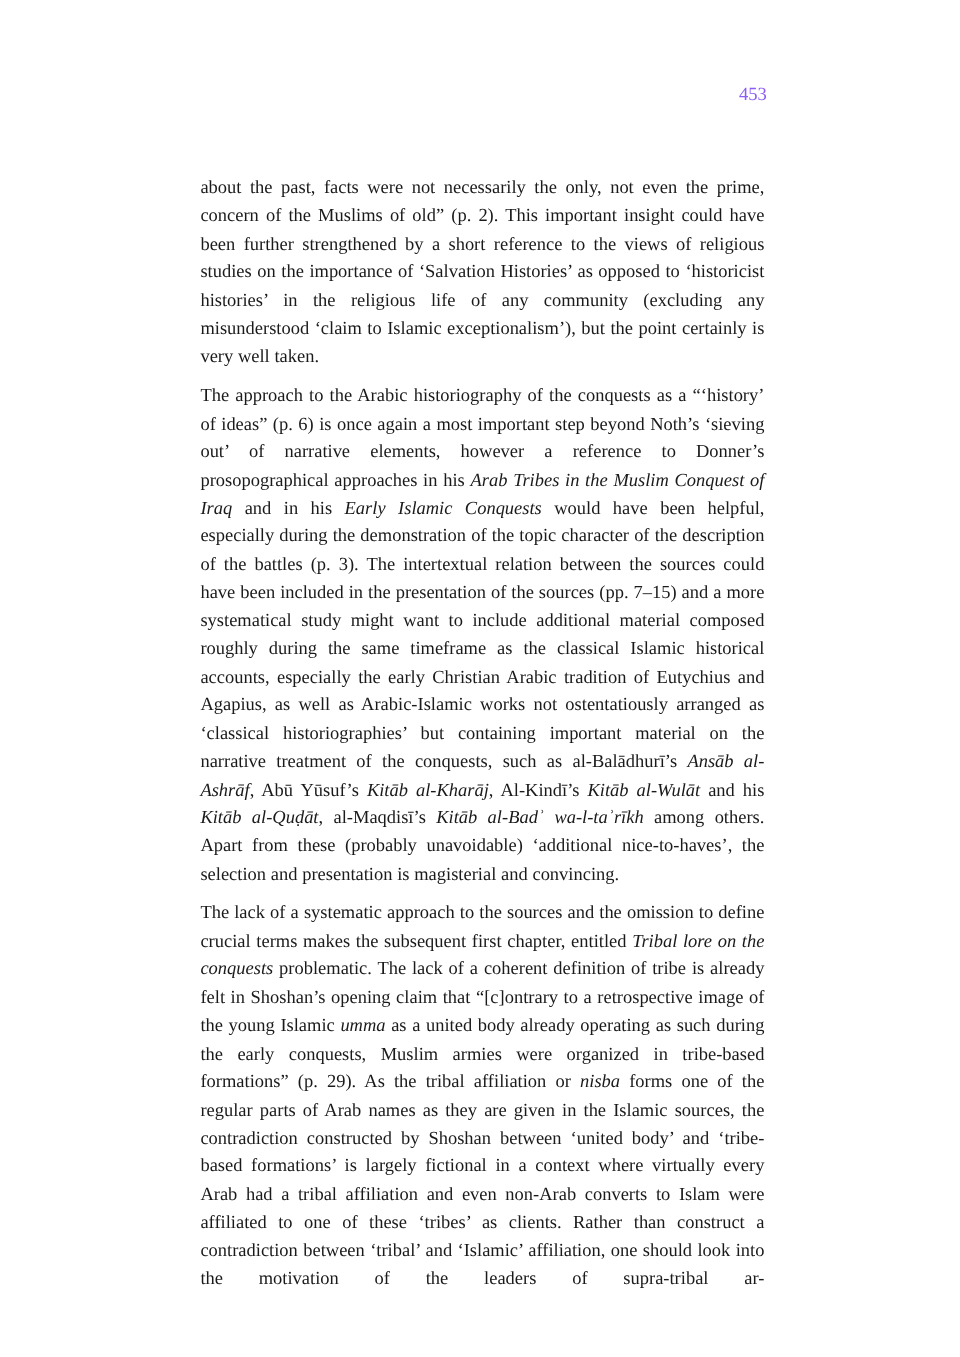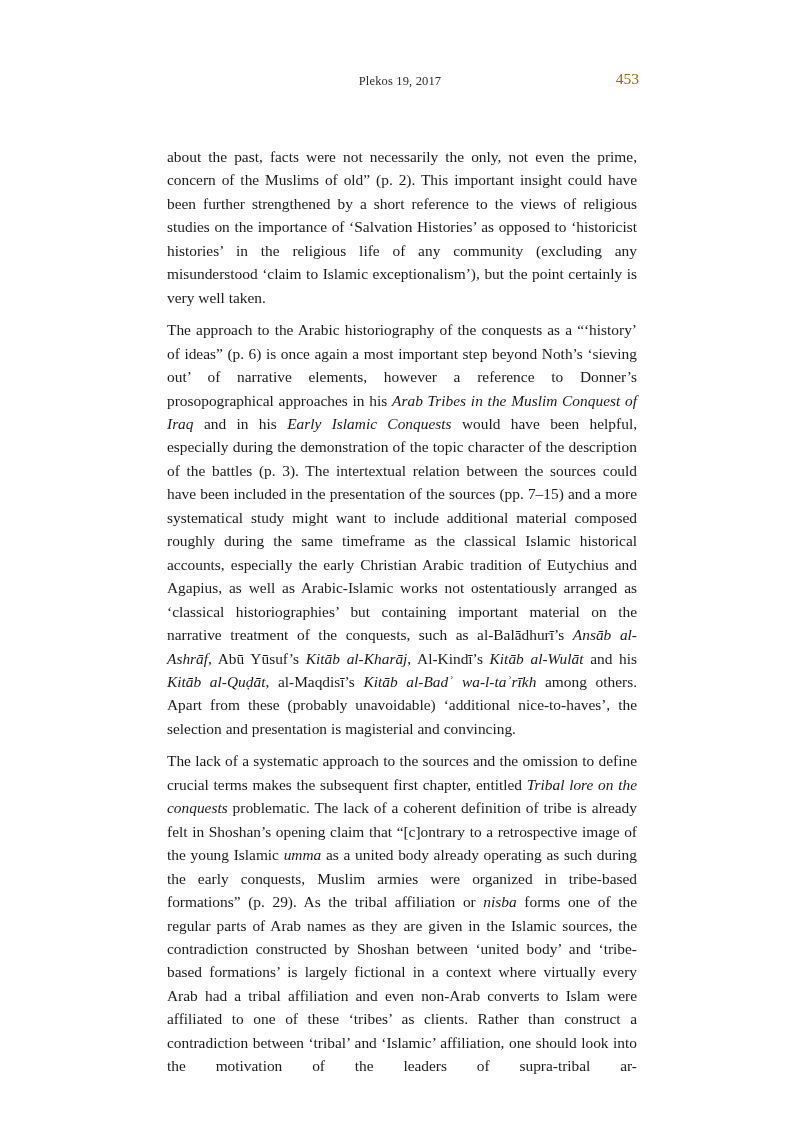--- a/index.html
+++ b/index.html
@@ -39,21 +39,21 @@
     text-align: center;
     font-size: 12.5px;
     letter-spacing: 0.15px;
     color: #2a2a2a;
   }
   .running-head-folio {
     position: absolute;
     right: -2px;
     top: 0px;
     font-size: 15.5px;
-    color: #a16207;
+    color: #8b5cf6;
   }
 
   
   .text-column {
     position: absolute;
     top: 145px;
     left: 163px;
     width: 474px;
   }
 
@@ -82,21 +82,20 @@
   i, em {
     font-style: italic;
   }
 </style>
 </head>
 <body>
 
 <div class="page">
 
   <div class="running-head">
-    <div class="running-head-title">Plekos 19, 2017</div>
     <div class="running-head-folio">453</div>
   </div>
 
   <div class="text-column">
 
   <p class="body-par"><span>about the past, facts were not necessarily the only, not even the prime, concern of the Muslims of old” (p. 2). This important insight could have been further strengthened by a short reference to the views of religious studies on the importance of ‘Salvation Histories’ as opposed to ‘historicist histories’ in the religious life of any community (excluding any misunderstood ‘claim to Islamic exceptionalism’), but the point certainly is very well taken.</span></p>
       <p class="body-par"><span>The approach to the Arabic historiography of the conquests as a “‘history’ of ideas” (p. 6) is once again a most important step beyond Noth’s ‘sieving out’ of narrative elements, however a reference to Donner’s prosopographical approaches in his </span><i>Arab Tribes in the Muslim Conquest of Iraq</i><span> and in his </span><i>Early Islamic Conquests</i><span> would have been helpful, especially during the demonstration of the topic character of the description of the battles (p. 3). The intertextual relation between the sources could have been included in the presentation of the sources (pp. 7–15) and a more systematical study might want to include additional material composed roughly during the same timeframe as the classical Islamic historical accounts, especially the early Christian Arabic tradition of Eutychius and Agapius, as well as Arabic-Islamic works not ostentatiously arranged as ‘classical historiographies’ but containing important material on the narrative treatment of the conquests, such as al-Balādhurī’s </span><i>Ansāb al-Ashrāf</i><span>, Abū Yūsuf’s </span><i>Kitāb al-Kharāj</i><span>, Al-Kindī’s </span><i>Kitāb al-Wulāt</i><span> and his </span><i>Kitāb al-Quḍāt</i><span>, al-Maqdisī’s </span><i>Kitāb al-Badʾ wa-l-taʾrīkh</i><span> among others. Apart from these (probably unavoidable) ‘additional nice-to-haves’, the selection and presentation is magisterial and convincing.</span></p>
       <p class="body-par force-justify-last"><span>The lack of a systematic approach to the sources and the omission to define crucial terms makes the subsequent first chapter, entitled </span><i>Tribal lore on the conquests</i><span> problematic. The lack of a coherent definition of tribe is already felt in Shoshan’s opening claim that “[c]ontrary to a retrospective image of the young Islamic </span><i>umma</i><span> as a united body already operating as such during the early conquests, Muslim armies were organized in tribe-based formations” (p. 29). As the tribal affiliation or </span><i>nisba</i><span> forms one of the regular parts of Arab names as they are given in the Islamic sources, the contradiction constructed by Shoshan between ‘united body’ and ‘tribe-based formations’ is largely fictional in a context where virtually every Arab had a tribal affiliation and even non-Arab converts to Islam were affiliated to one of these ‘tribes’ as clients. Rather than construct a contradiction between ‘tribal’ and ‘Islamic’ affiliation, one should look into the motivation of the leaders of supra-tribal ar-</span></p>
     </div>
 

